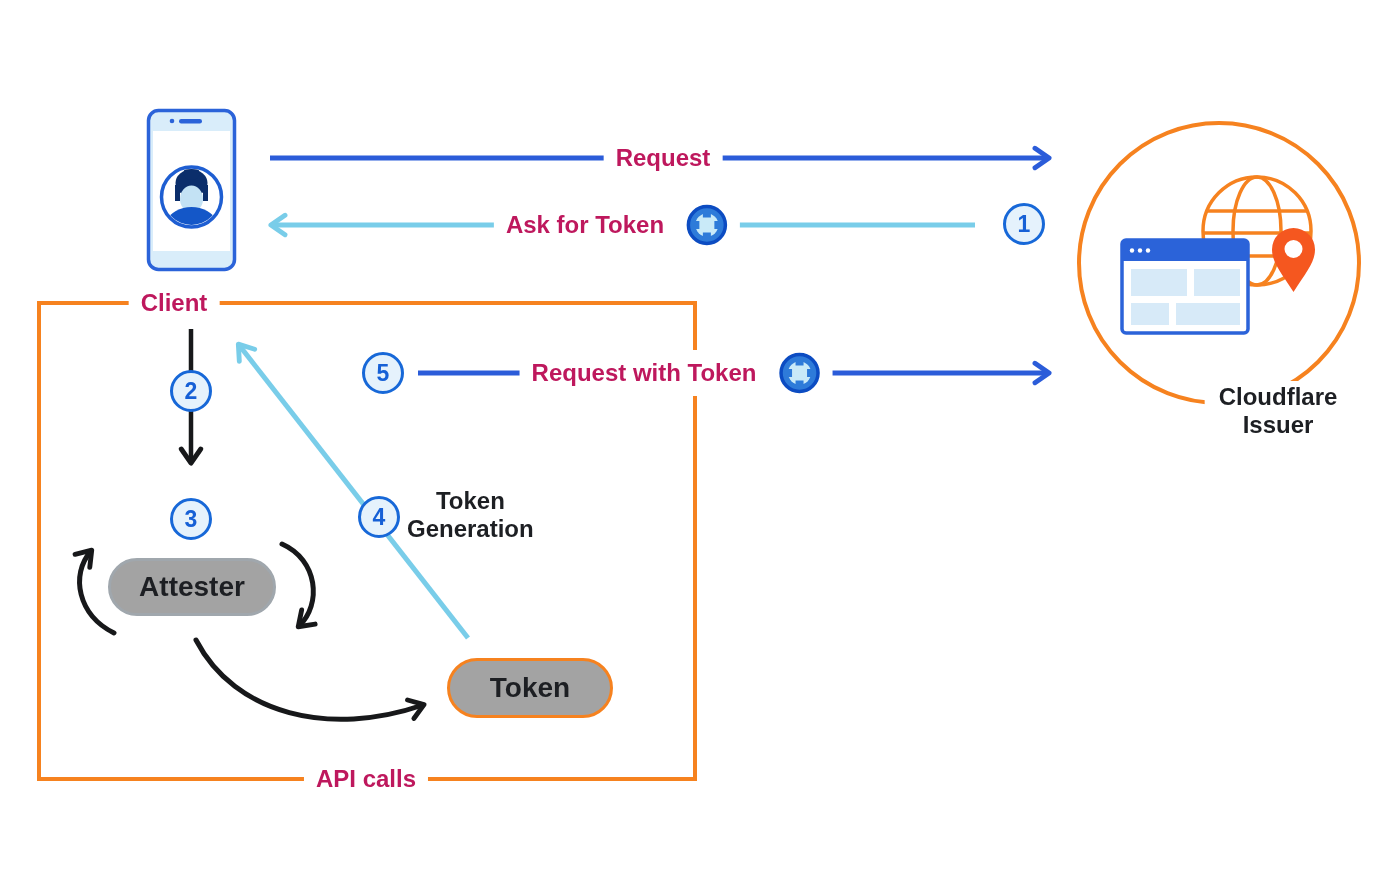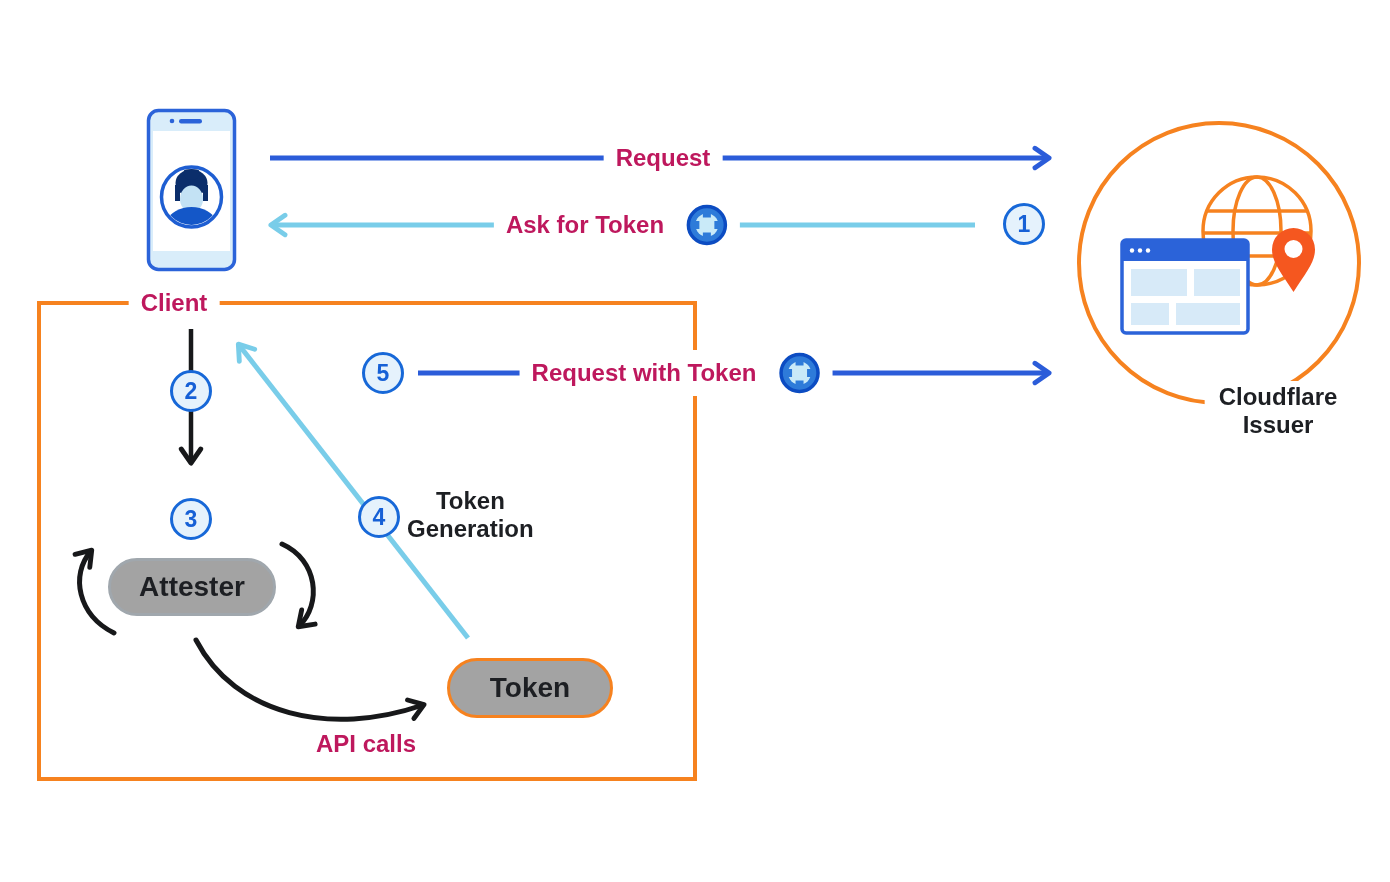--- a/index.html
+++ b/index.html
@@ -141,21 +141,21 @@
     <svg width="42" height="42" viewBox="0 0 42 42">
       <circle cx="21" cy="21" r="18.5" fill="#2e7bd9" stroke="#0c4cc2" stroke-width="3.5"></circle>
       <circle cx="21" cy="21" r="11.5" fill="#c9eaf8"></circle>
       <rect x="17" y="5.5" width="8" height="8" fill="#2e7bd9"></rect>
       <rect x="17" y="28.5" width="8" height="8" fill="#2e7bd9"></rect>
       <rect x="5.5" y="17" width="8" height="8" fill="#2e7bd9"></rect>
       <rect x="28.5" y="17" width="8" height="8" fill="#2e7bd9"></rect>
     </svg>
   </div>
 
-  <div class="lbl" style="left:366px;top:744px;">API calls</div>
+  <div class="lbl" style="left:366px;top:779px;">API calls</div>
 
   <div class="two-line cf-label">
     <div>Cloudflare</div>
     <div>Issuer</div>
   </div>
 
   <div class="two-line token-gen">
     <div>Token</div>
     <div>Generation</div>
   </div>

